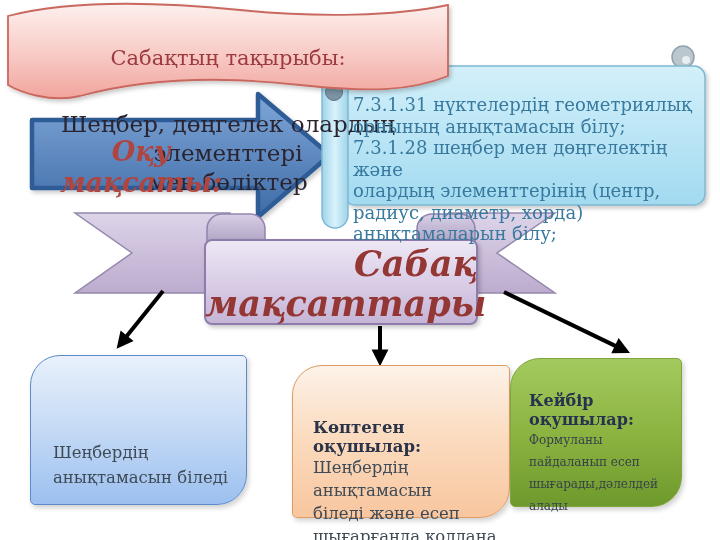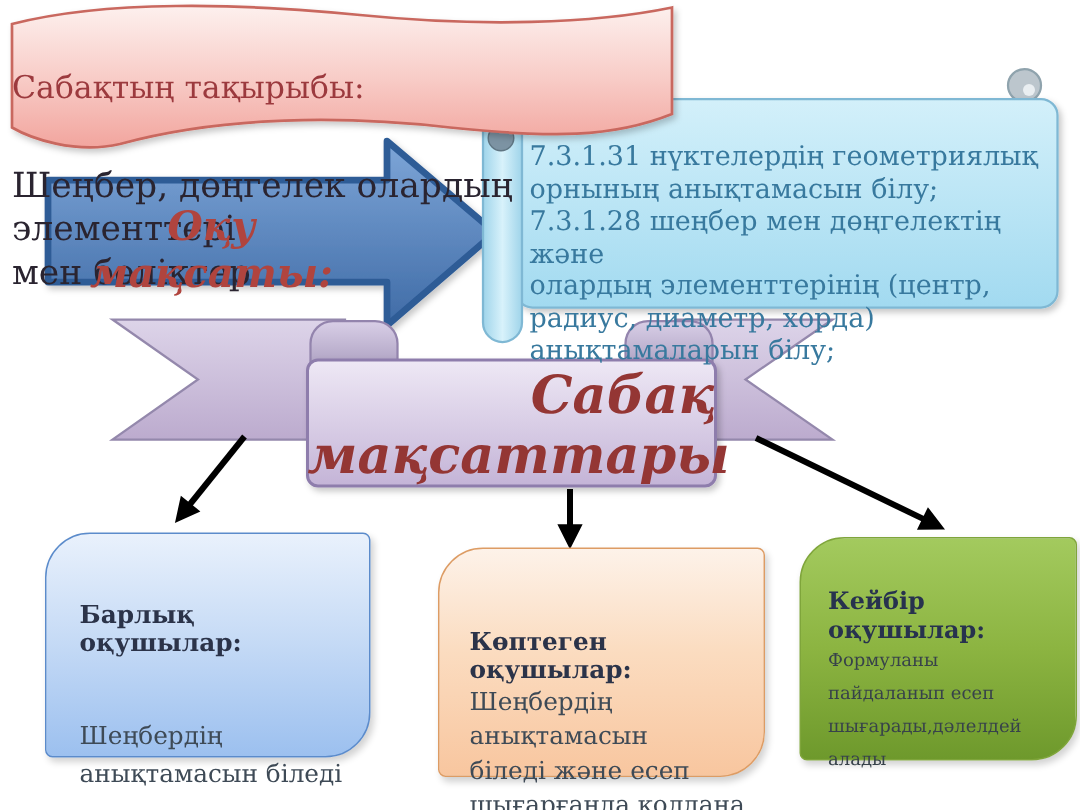--- a/index.html
+++ b/index.html
@@ -3,21 +3,21 @@
 <meta charset="utf-8">
 <style>
   html,body{margin:0;padding:0;background:#888;}
   .slide{
     position:relative;width:720px;height:540px;background:#ffffff;overflow:hidden;
     font-family:"DejaVu Serif","Liberation Serif",serif;
   }
   .shapes{position:absolute;left:0;top:0;}
   .txt{position:absolute;white-space:pre-wrap;}
   
-  .banner-text{left:8px;top:6px;width:440px;}
+  .banner-text{left:8px;top:6px;width:440px;text-align:center;}
   .banner-title{font-size:21px;line-height:28px;color:#9c3a3e;}
   .banner-lines{font-size:23px;line-height:29px;color:#2a2430;}
   
   .arrow-label{left:30px;top:136px;width:222px;text-align:center;
     font-size:27px;font-weight:bold;font-style:italic;color:#b0443e;}
   
   .scroll-text{left:353px;top:70px;width:350px;font-size:18px;line-height:21.5px;color:#38799e;margin-top:24px;}
   
   .ribbon-text{left:205px;top:244px;width:272px;text-align:right;
     font-size:35px;line-height:40px;font-weight:bold;font-style:italic;color:#943634;}
@@ -27,21 +27,21 @@
   .obox .hd{font-weight:bold;font-size:16.5px;color:#2b3349;white-space:pre-wrap;}
   .obox .bd{font-size:16.5px;color:#3e4a56;white-space:pre-wrap;}
   .obox-all{left:30px;top:355px;width:217px;height:150px;
     background:linear-gradient(180deg,#e9f1fc 0%,#c8dcf6 45%,#9cc0ef 100%);
     border:1.5px solid #5b8bcb;padding:44px 12px 0 22px;}
   .obox-all .bd{line-height:25px;margin-top:40px;}
   .obox-most{left:292px;top:365px;width:218px;height:153px;
     background:linear-gradient(180deg,#fdf2e9 0%,#fbdcc0 45%,#f8c69f 100%);
     border:1.5px solid #dd9c64;padding:52px 10px 0 20px;}
   .obox-most .bd{line-height:23px;}
-  .obox-some{left:533px;top:358px;width:185px;height:149px;
+  .obox-some{left:510px;top:358px;width:172px;height:149px;
     background:linear-gradient(180deg,#a3ca5e 0%,#8cb441 50%,#6e992c 100%);
     border:1px solid #7fa53b;padding:32px 16px 0 18px;}
   .obox-some .hd{font-size:16px;color:#27324e;}
   .obox-some .bd{font-size:12px;line-height:22px;color:#37424a;}
 </style>
 </head>
 <body>
 
 <div class="slide">
 
@@ -135,21 +135,20 @@
 орнының анықтамасын білу;
 7.3.1.28 шеңбер мен дөңгелектің және
 олардың элементтерінің (центр,
 радиус, диаметр, хорда)
 анықтамаларын білу;</div>
 
   <div class="txt ribbon-text">Сабақ
 мақсаттары</div>
 
   <div class="obox obox-all">
-    <div class="hd">Барлық  оқушылар:</div>
     <div class="bd">Шеңбердің
 анықтамасын біледі</div>
   </div>
 
   <div class="obox obox-most">
     <div class="hd">Көптеген  оқушылар:</div>
     <div class="bd">Шеңбердің анықтамасын
 біледі және есеп
 шығарғанда қолдана
 алады.</div>

